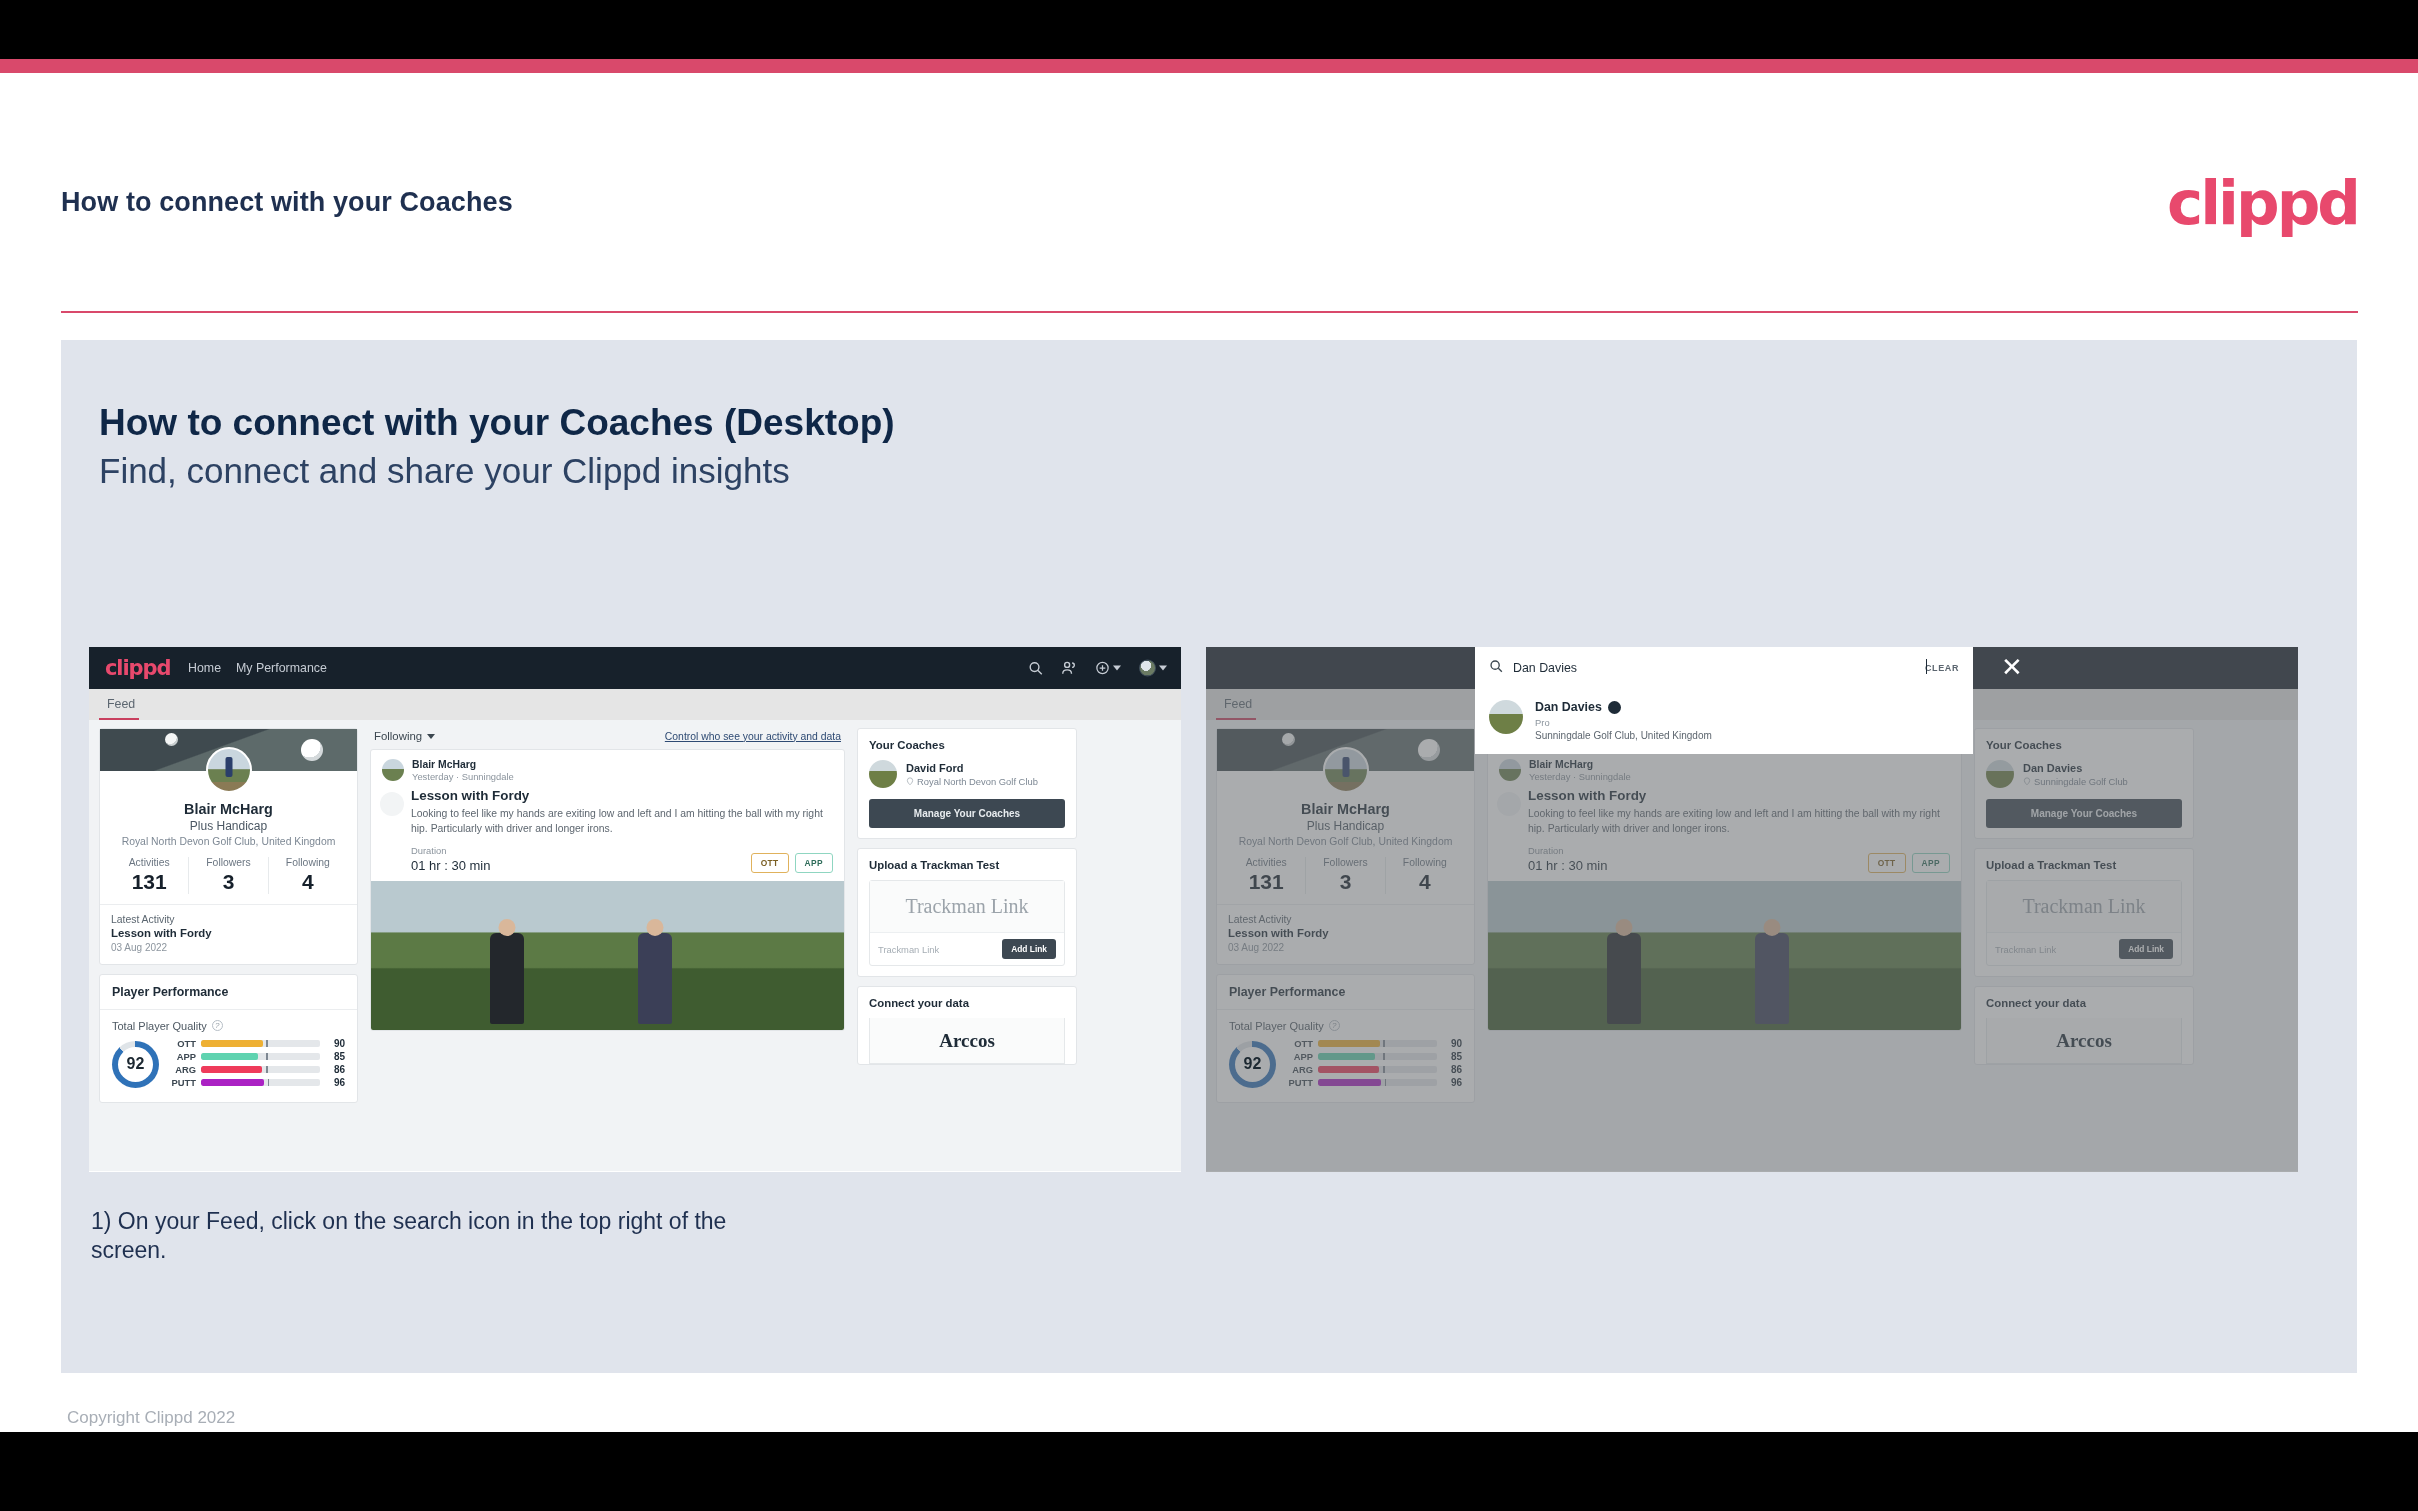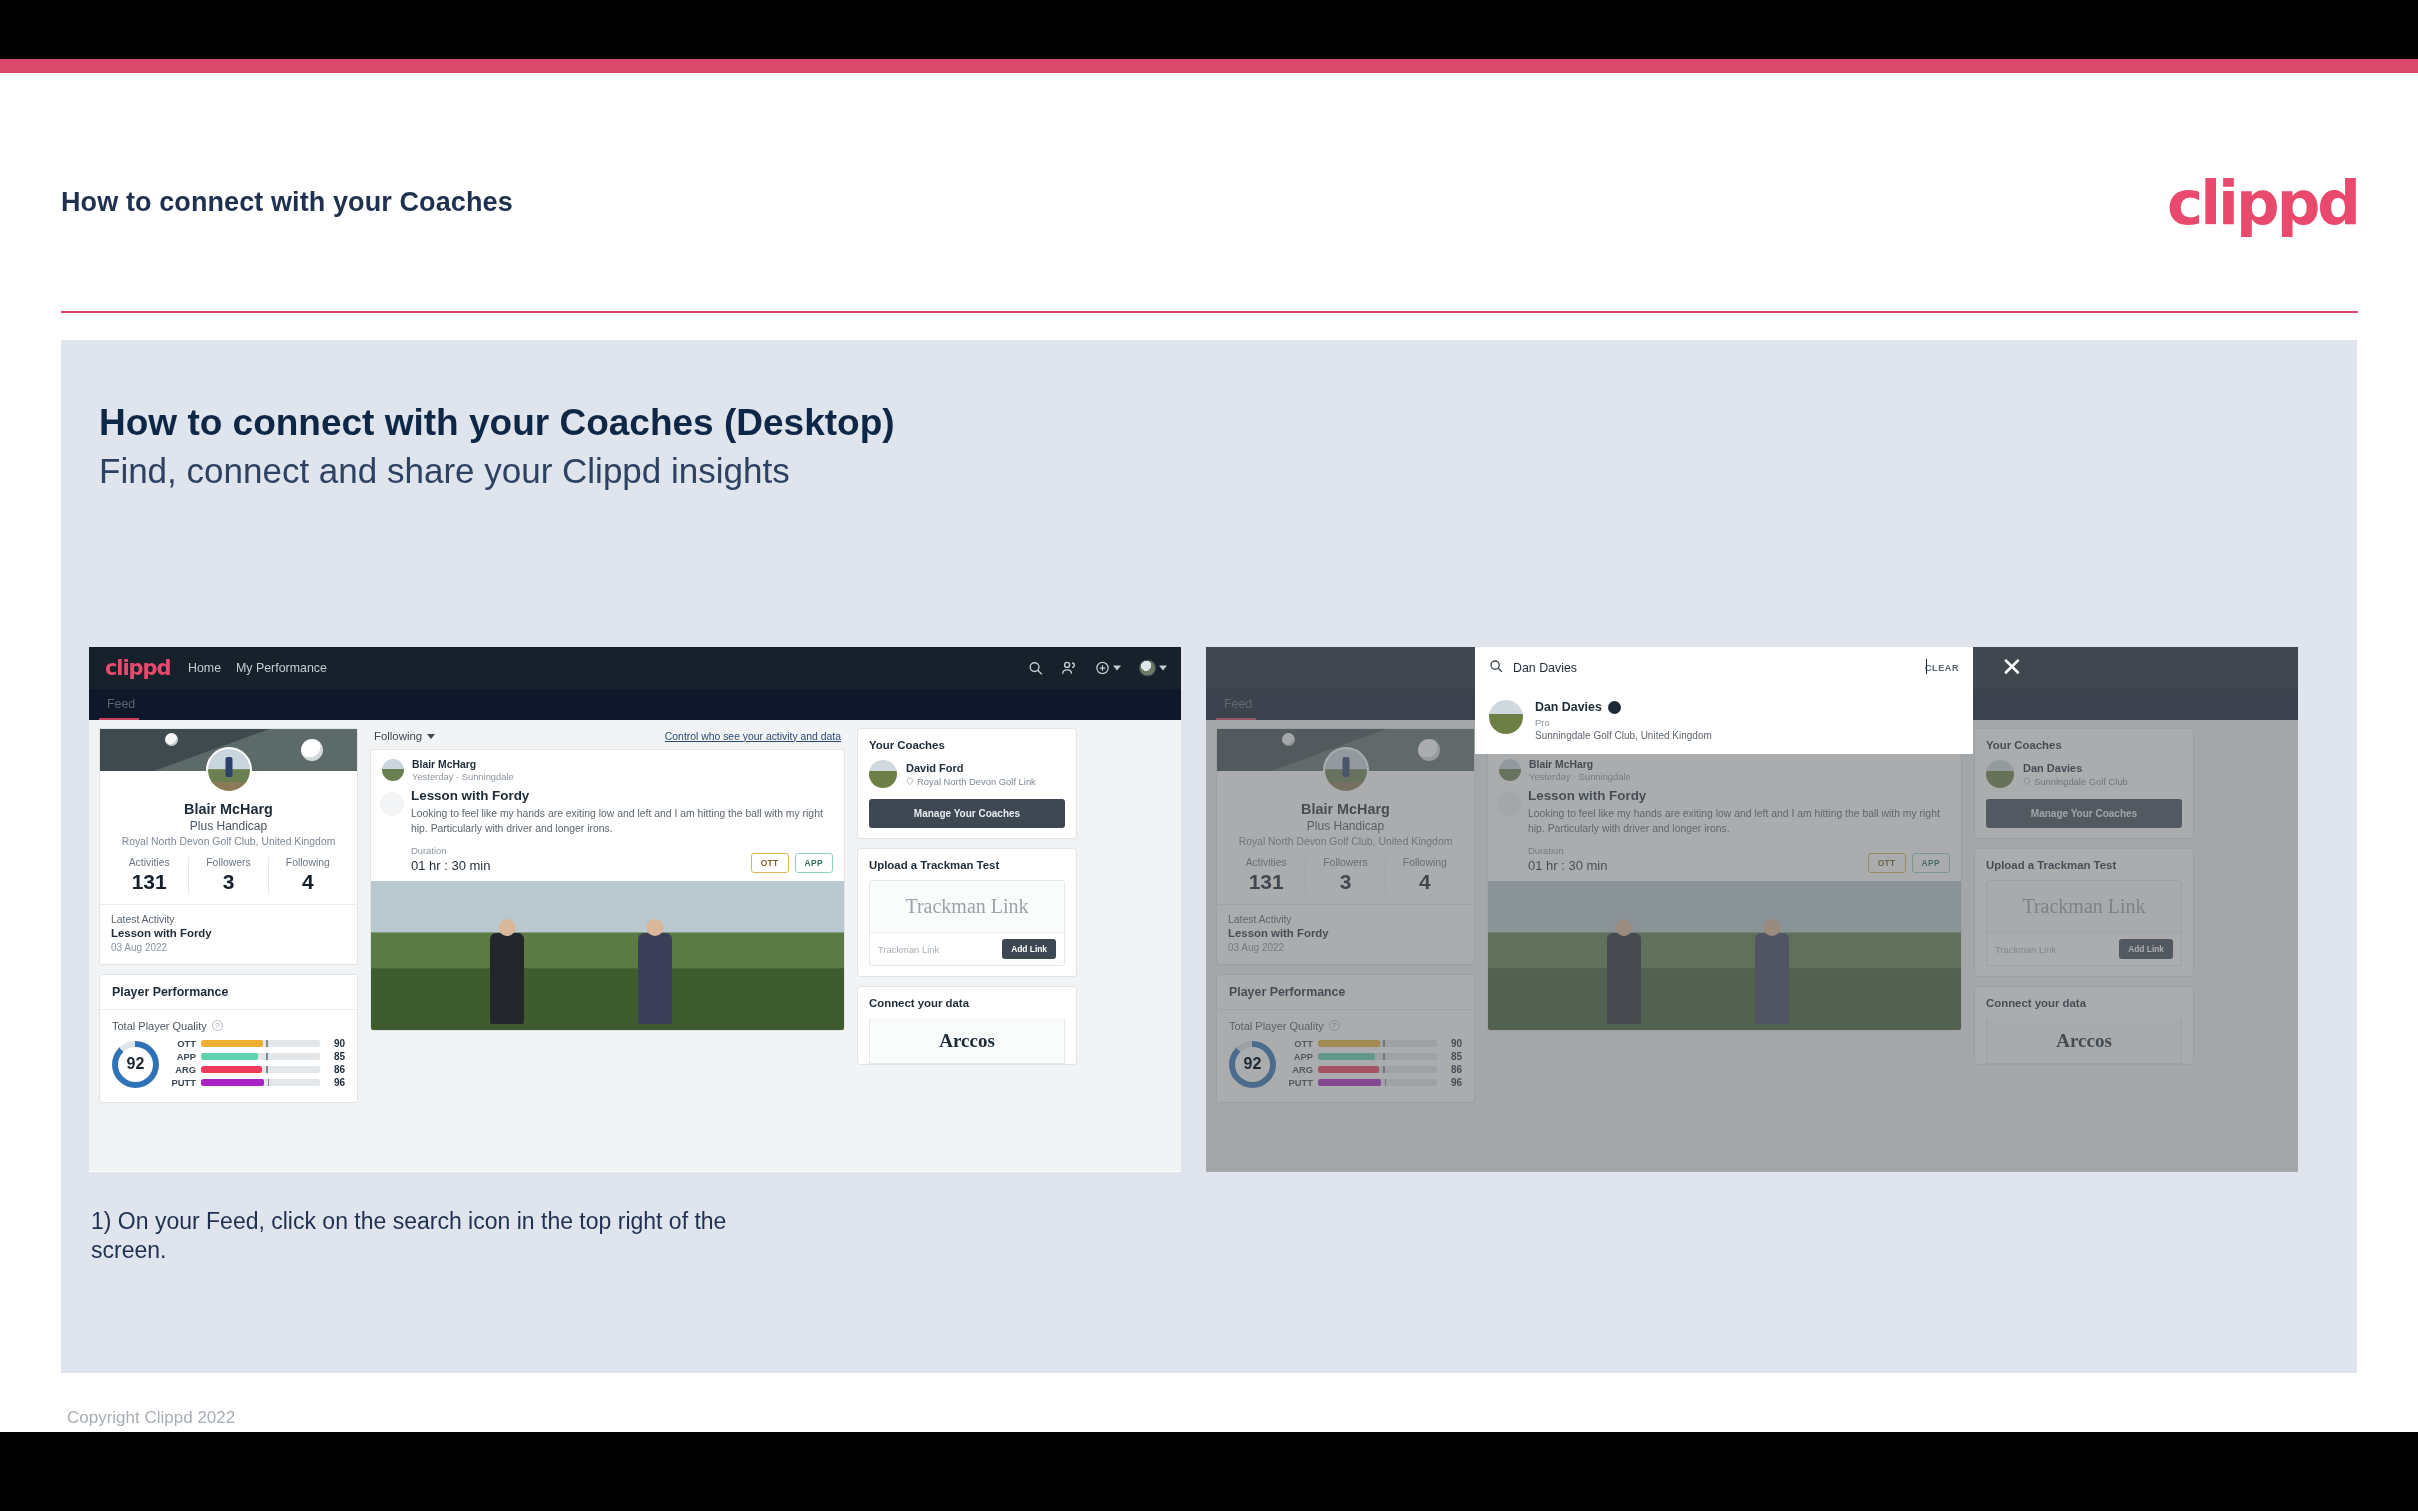--- a/index.html
+++ b/index.html
@@ -53,21 +53,21 @@
     font-family:"DejaVu Sans", sans-serif;
   }
   .navlink { position:absolute; top:50%; transform:translateY(-50%); color:#c6ccd4; font-size:12.4px; }
   .nav-home { left:99px; } .nav-perf { left:147px; }
   .appicons { position:absolute; right:14px; top:50%; transform:translateY(-50%); display:flex; align-items:center; gap:18px; }
   .appicons svg { display:block; }
   .caret { width:0;height:0;border-left:4px solid transparent;border-right:4px solid transparent;border-top:5px solid #c6ccd4; }
   .avatar-sm { width:17px; height:17px; border-radius:50%;
     background: radial-gradient(circle at 40% 35%, #dfe6ea 0 38%, #6b7b63 39% 100%); border:1px solid #41505c; }
 
-  .tabbar { position:absolute; left:0; top:42px; width:100%; height:32px; background:#0f172a; border-bottom:1px solid #e4e7ea; }
+  .tabbar { position:absolute; left:0; top:42px; width:100%; height:32px; background:#e5e5e5; border-bottom:1px solid #e4e7ea; }
   .tab-feed { position:absolute; left:18px; top:8px; font-size:12.4px; color:#5c6670; }
   .tab-ind { position:absolute; left:10px; top:29px; width:40px; height:3px; background:#c9405f; }
 
   .body-area { position:absolute; left:0; top:73px; width:100%; height:451px; background:#f1f3f5; }
 
   
   .col1 { position:absolute; left:10px; top:8px; width:259px; }
   .card { background:#fff; border:1px solid #e2e5e8; border-radius:3px; }
   .cover { height:42px; background:linear-gradient(160deg,#3f4a4f 0 45%,#5d6a6a 46% 100%); position:relative; }
   .cover .ball { position:absolute; right:34px; top:10px; width:22px; height:22px; border-radius:50%;
@@ -374,21 +374,21 @@
             <div class="c3card">
               <div class="c3t">Your Coaches</div>
               <div class="coach">
                 <div class="coach-av"></div>
                 <div>
                   <div class="cn">David Ford</div>
                   <div class="cc">
                     <svg width="8" height="9" viewBox="0 0 24 24" fill="none" stroke="#a6aeb5" stroke-width="2.4">
                         <path d="M12 22s8-7 8-13a8 8 0 10-16 0c0 6 8 13 8 13z"></path>
                       </svg>
-                    <span>Royal North Devon Golf Link</span>
+                    <span>Royal North Devon Golf Club</span>
                   </div>
                 </div>
               </div>
               <div class="btn-dark">Manage Your Coaches</div>
             </div>
 
             <div class="c3card">
               <div class="c3t">Upload a Trackman Test</div>
               <div class="tm-box">
                 <div class="tm-logo">Trackman Link</div>

